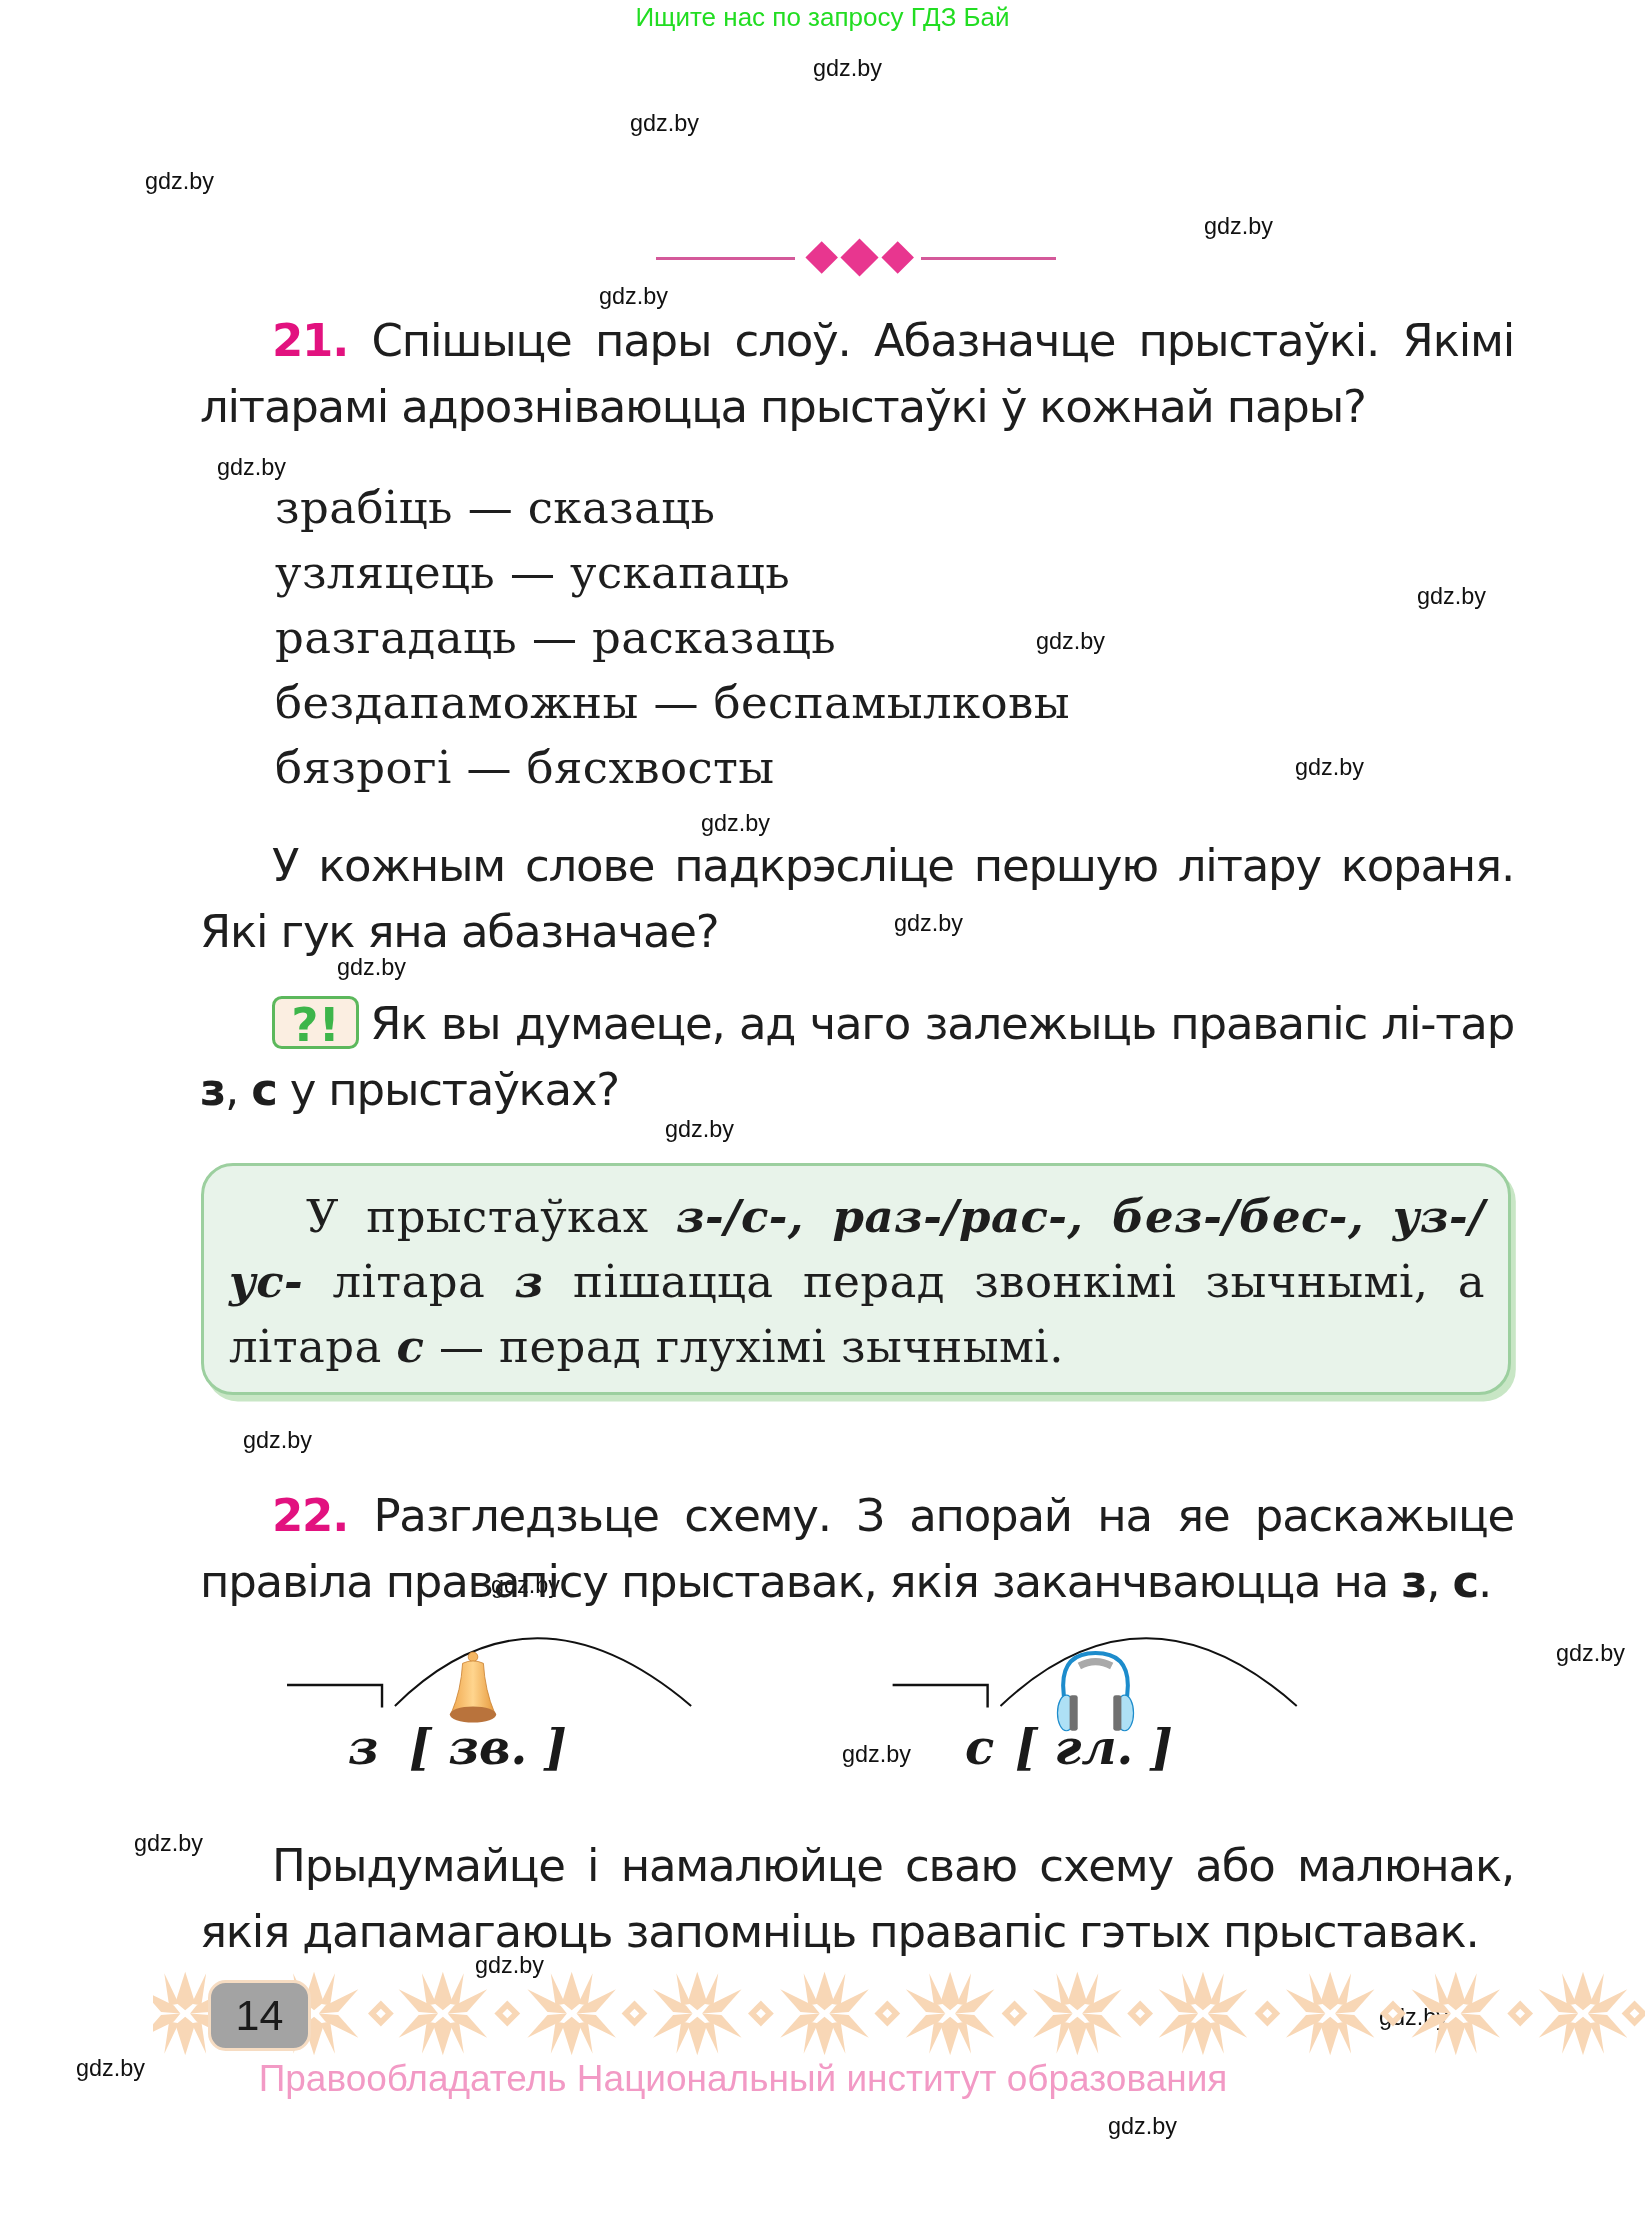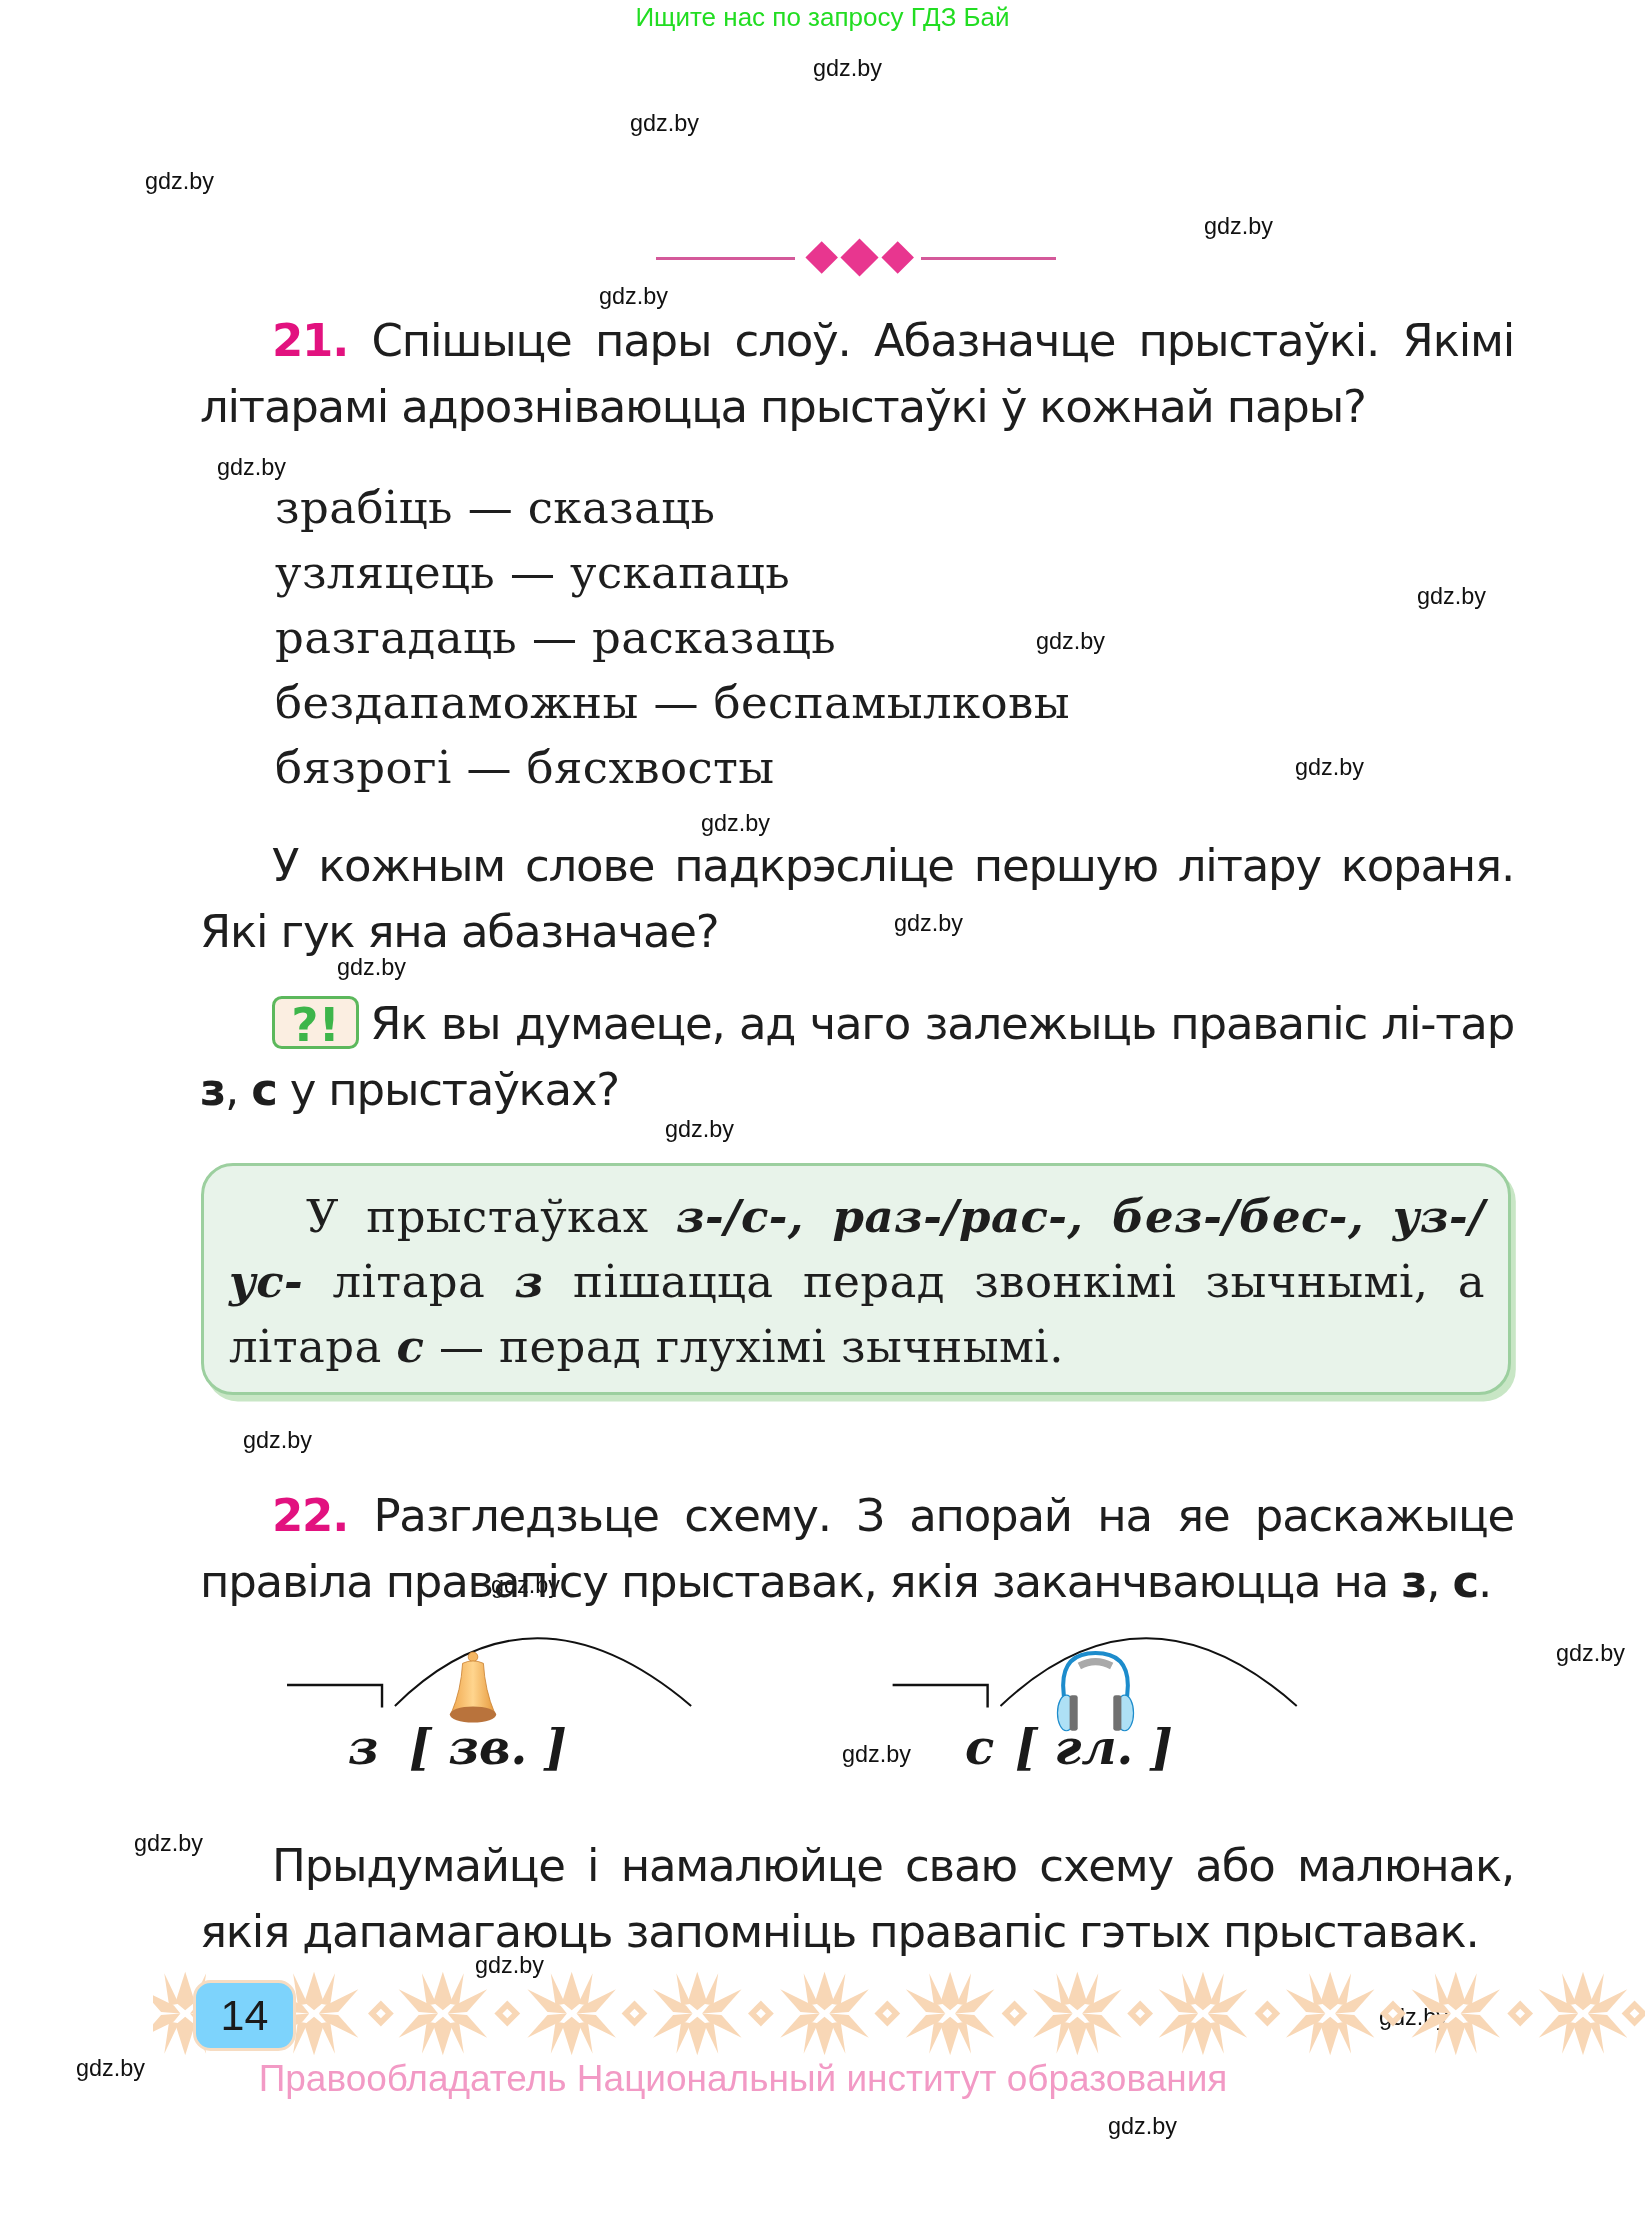--- a/index.html
+++ b/index.html
@@ -17,21 +17,21 @@
   .num { color:#e2127f; font-weight:bold; }
   .indent { display:inline-block; width:72px; }
   .b { font-weight:bold; }
   .bi { font-weight:bold; font-style:italic; }
   .qbadge { display:inline-block; width:87px; height:53px; border:3.2px solid #5cb85c; border-radius:9.7px; background:#fbeee1; color:#3db54a; font-weight:bold; text-align:center; line-height:52px; font-size:47px; vertical-align:middle; box-sizing:border-box; margin-right:11.3px; position:relative; top:-4.8px; letter-spacing:0; }
   .rule-box { position:absolute; left:201px; top:1163px; width:1310px; height:232px; background:#e8f3ea; border:3.2px solid #9ccf9f; border-radius:32px; box-shadow:4.8px 6.4px 0 #c8e6c5; box-sizing:border-box; }
   .rule-text { position:absolute; left:229px; top:1184px; width:1256px; text-align:justify; }
   .scheme { position:absolute; }
   .scheme-letter { font-family:"DejaVu Serif", serif; font-weight:bold; font-style:italic; font-size:48px; position:absolute; }
   .footer-band { position:absolute; left:153px; top:1965px; width:1492px; height:97px; }
-  .page-num { position:absolute; left:193px; top:1980px; width:103px; height:71px; border:3.2px solid #f6dcc2; border-radius:17.7px; background:#7dd3fc; box-sizing:border-box; text-align:center; font-family:"Liberation Sans", sans-serif; font-size:43px; line-height:64px; color:#1a1a1a; }
+  .page-num { position:absolute; left:208px; top:1980px; width:103px; height:71px; border:3.2px solid #f6dcc2; border-radius:17.7px; background:#a3a3a3; box-sizing:border-box; text-align:center; font-family:"Liberation Sans", sans-serif; font-size:43px; line-height:64px; color:#1a1a1a; }
   .copyright { position:absolute; left:0; width:1486px; top:2058px; text-align:center; font-family:"Liberation Sans", sans-serif; font-size:37px; color:#f29ac5; }
 </style>
 </head>
 <body>
 
 <div class="top-banner">Ищите нас по запросу ГДЗ Бай</div>
 
 <div id="wm-layer">
     <div class="wm" style="left: 813px; top: 55px;">gdz.by</div>
     <div class="wm" style="left: 630px; top: 110px;">gdz.by</div>

